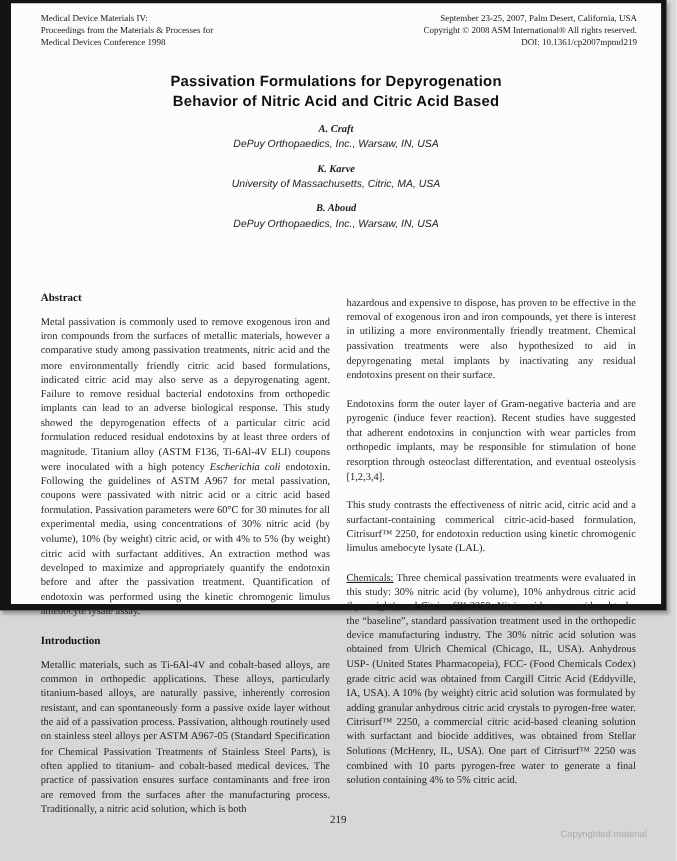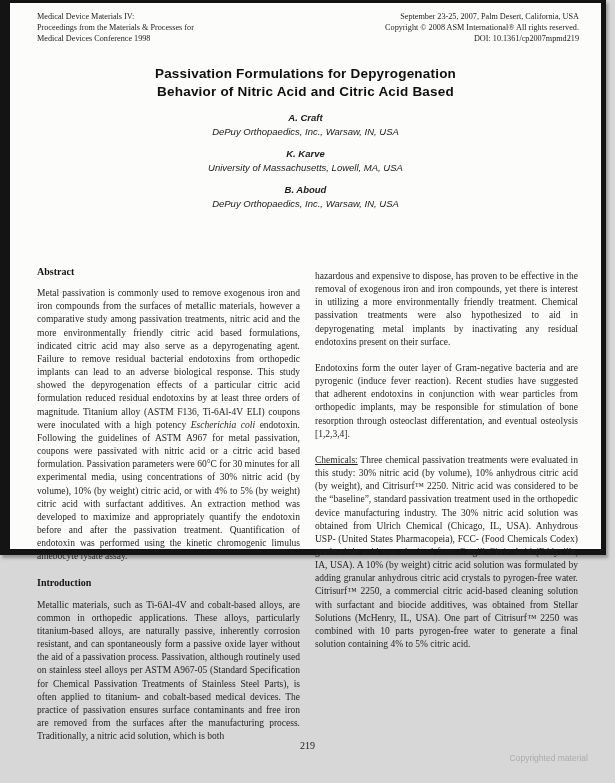--- a/index.html
+++ b/index.html
@@ -37,21 +37,21 @@
     letter-spacing:0.2px;color:#101010;
   }
 
   .authors{
     position:absolute;top:109px;left:0;right:0;
     text-align:center;
     font-family:"Liberation Sans",sans-serif;
     font-size:9.5px;line-height:12px;
   }
   .author-block{margin-bottom:10px;}
-  .author-name{font-weight:bold;font-style:italic;margin-bottom:2px;}
+  .author-name{font-weight:bold;font-style:italic;margin-bottom:2px;font-family:Liberation Serif, serif;}
   .author-affil{font-style:italic;}
 
   .cols{
     position:absolute;top:262px;left:27px;width:541px;
     display:flex;gap:15px;
     font-size:9.5px;line-height:13.15px;color:#1e1e1e;
   }
   .col{width:263px;}
   .col-right{padding-top:5px;box-sizing:border-box;}
   h3.sect{
@@ -98,40 +98,41 @@
       <div>Behavior of Nitric Acid and Citric Acid Based</div>
     </div>
 
     <div class="authors">
       <div class="author-block">
         <div class="author-name">A. Craft</div>
         <div class="author-affil">DePuy Orthopaedics, Inc., Warsaw, IN, USA</div>
       </div>
       <div class="author-block">
         <div class="author-name">K. Karve</div>
-        <div class="author-affil">University of Massachusetts, Lowell, MA, USA</div>
+        <div class="author-affil">University of Massachusetts, Citric, MA, USA</div>
       </div>
       <div class="author-block">
         <div class="author-name">B. Aboud</div>
         <div class="author-affil">DePuy Orthopaedics, Inc., Warsaw, IN, USA</div>
       </div>
     </div>
 
     <div class="cols">
 
       <div class="col col-left">
         <h3 class="sect first">Abstract</h3>
         <p class="just"><span>Metal passivation is commonly used to remove exogenous iron and iron compounds from the surfaces of metallic materials, however a comparative study among passivation treatments, nitric acid and the more environmentally friendly citric acid based formulations, indicated citric acid may also serve as a depyrogenating agent. Failure to remove residual bacterial endotoxins from orthopedic implants can lead to an adverse biological response. This study showed the depyrogenation effects of a particular citric acid formulation reduced residual endotoxins by at least three orders of magnitude. Titanium alloy (ASTM F136, Ti-6Al-4V ELI) coupons were inoculated with a high potency </span><span class="it">Escherichia coli</span><span> endotoxin. Following the guidelines of ASTM A967 for metal passivation, coupons were passivated with nitric acid or a citric acid based formulation. Passivation parameters were 60°C for 30 minutes for all experimental media, using concentrations of 30% nitric acid (by volume), 10% (by weight) citric acid, or with 4% to 5% (by weight) citric acid with surfactant additives. An extraction method was developed to maximize and appropriately quantify the endotoxin before and after the passivation treatment. Quantification of endotoxin was performed using the kinetic chromogenic limulus amebocyte lysate assay.</span></p>
         <h3 class="sect">Introduction</h3>
         <p class="just">Metallic materials, such as Ti-6Al-4V and cobalt-based alloys, are common in orthopedic applications.  These alloys, particularly titanium-based alloys, are naturally passive, inherently corrosion resistant, and can spontaneously form a passive oxide layer without the aid of a passivation process. Passivation, although routinely used on stainless steel alloys per ASTM A967-05 (Standard Specification for Chemical Passivation Treatments of Stainless Steel Parts), is often applied to titanium- and cobalt-based medical devices.  The practice of passivation ensures surface contaminants and free iron are removed from the surfaces after the manufacturing process.  Traditionally, a nitric acid solution, which is both</p>
       </div>
 
       <div class="col col-right">
         <p class="just">hazardous and expensive to dispose, has proven to be effective in the removal of exogenous iron and iron compounds, yet there is interest in utilizing a more environmentally friendly treatment. Chemical passivation treatments were also hypothesized to aid in depyrogenating metal implants by inactivating any residual endotoxins present on their surface.</p>
         <p class="just">Endotoxins form the outer layer of Gram-negative bacteria and are pyrogenic (induce fever reaction). Recent studies have suggested that adherent endotoxins in conjunction with wear particles from orthopedic implants, may be responsible for stimulation of bone resorption through osteoclast differentation, and eventual osteolysis [1,2,3,4].</p>
+        <p class="just">This study contrasts the effectiveness of nitric acid, citric acid and a surfactant-containing commerical citric-acid-based formulation, Citrisurf™ 2250, for endotoxin reduction using kinetic chromogenic limulus amebocyte lysate (LAL).</p>
         <p class="just"><span class="u">Chemicals:</span><span> Three chemical passivation treatments were evaluated in this study: 30% nitric acid (by volume), 10% anhydrous citric acid (by weight), and Citrisurf™ 2250. Nitric acid was considered to be the “baseline”, standard passivation treatment used in the orthopedic device manufacturing industry. The 30% nitric acid solution was obtained from Ulrich Chemical (Chicago, IL, USA). Anhydrous USP- (United States Pharmacopeia), FCC- (Food Chemicals Codex) grade citric acid was obtained from Cargill Citric Acid (Eddyville, IA, USA). A 10% (by weight) citric acid solution was formulated by adding granular anhydrous citric acid crystals to pyrogen-free water. Citrisurf™ 2250, a commercial citric acid-based cleaning solution with surfactant and biocide additives, was obtained from Stellar Solutions (McHenry, IL, USA). One part of Citrisurf™ 2250 was combined with 10 parts pyrogen-free water to generate a final solution containing 4% to 5% citric acid.</span></p>
       </div>
 
     </div>
 
     <div class="page-number">219</div>
     <div class="watermark">Copyrighted material</div>
 
   </div>
 </div>

